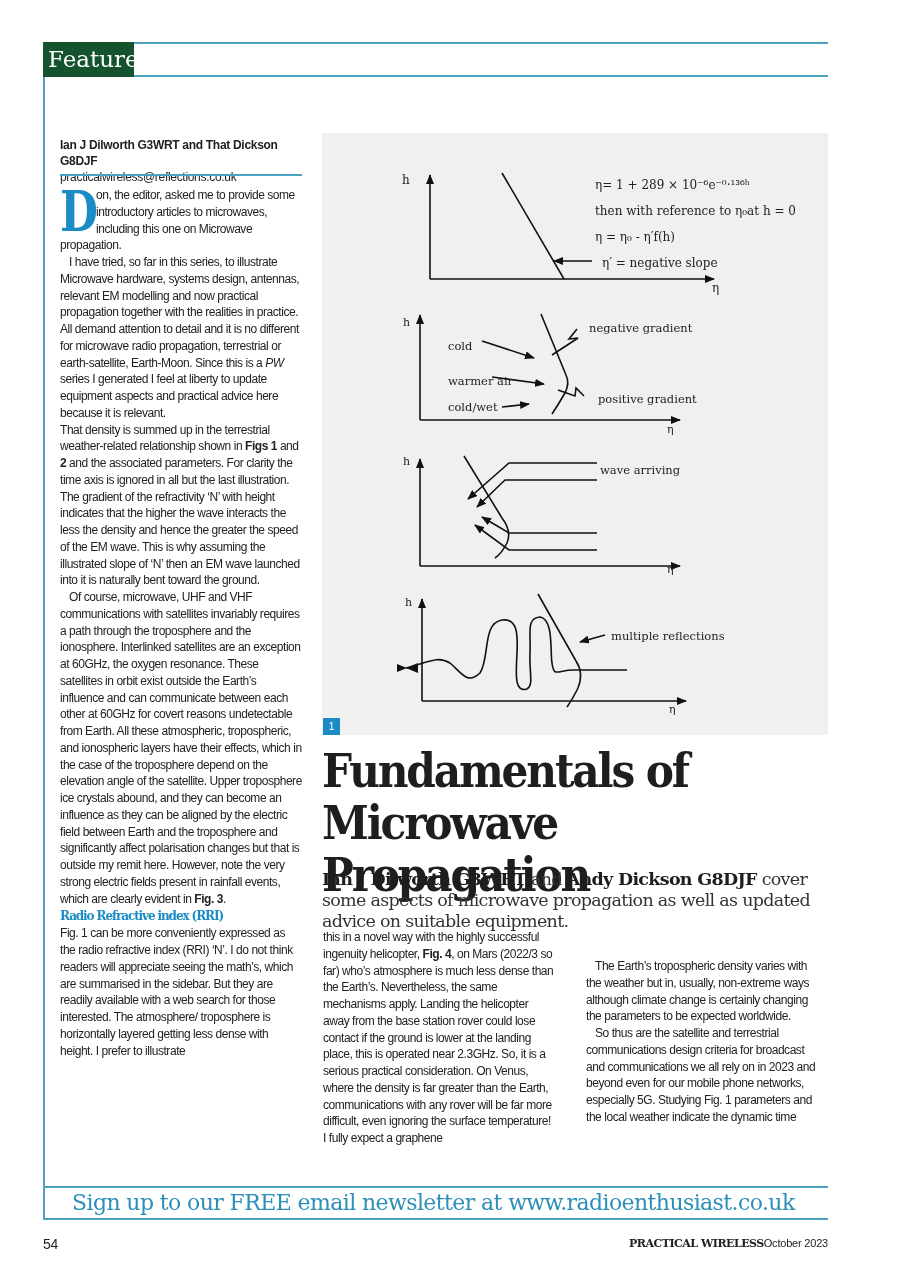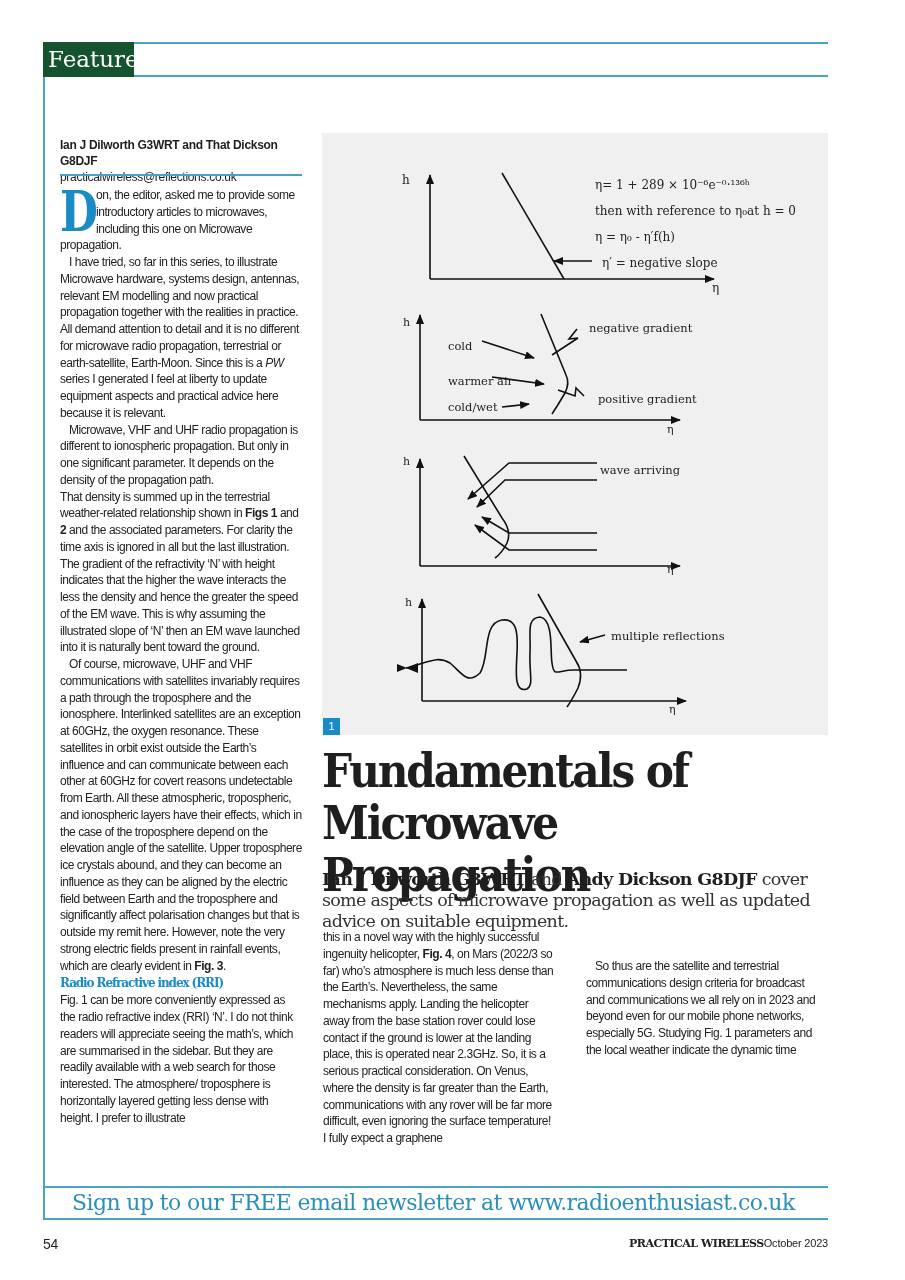--- a/index.html
+++ b/index.html
@@ -60,21 +60,20 @@
 
 <div class="byline">
   <div class="names">Ian J Dilworth G3WRT and That Dickson G8DJF</div>
   <div class="email">practicalwireless@reflections.co.uk</div>
 </div>
 <div class="byline-rule"></div>
 
 <div class="col col1">
   <p class="noindent"><span class="dropcap">D</span><span>on, the editor, asked me to provide some introductory articles to microwaves, including this one on Microwave propagation.</span></p>
   <p><span>I have tried, so far in this series, to illustrate Microwave hardware, systems design, antennas, relevant EM modelling and now practical propagation together with the realities in practice. All demand attention to detail and it is no different for microwave radio propagation, terrestrial or earth-satellite, Earth-Moon. Since this is a </span><i>PW</i><span> series I generated I feel at liberty to update equipment aspects and practical advice here because it is relevant.</span></p>
-  <p><span>Microwave, VHF and UHF radio propagation is different to ionospheric propagation. But only in one significant parameter. It depends on the density of the propagation path.</span></p>
   <p class="noindent"><span>That density is summed up in the terrestrial weather-related relationship shown in </span><b>Figs 1</b><span> and </span><b>2</b><span> and the associated parameters. For clarity the time axis is ignored in all but the last illustration. The gradient of the refractivity ‘N’ with height indicates that the higher the wave interacts the less the density and hence the greater the speed of the EM wave. This is why assuming the illustrated slope of ‘N’ then an EM wave launched into it is naturally bent toward the ground.</span></p>
   <p><span>Of course, microwave, UHF and VHF communications with satellites invariably requires a path through the troposphere and the ionosphere. Interlinked satellites are an exception at 60GHz, the oxygen resonance. These satellites in orbit exist outside the Earth’s influence and can communicate between each other at 60GHz for covert reasons undetectable from Earth. All these atmospheric, tropospheric, and ionospheric layers have their effects, which in the case of the troposphere depend on the elevation angle of the satellite. Upper troposphere ice crystals abound, and they can become an influence as they can be aligned by the electric field between Earth and the troposphere and significantly affect polarisation changes but that is outside my remit here. However, note the very strong electric fields present in rainfall events, which are clearly evident in </span><b>Fig. 3</b><span>.</span></p>
   <p class="subhead">Radio Refractive index (RRI)</p>
   <p class="noindent"><span>Fig. 1 can be more conveniently expressed as the radio refractive index (RRI) ‘N’. I do not think readers will appreciate seeing the math’s, which are summarised in the sidebar. But they are readily available with a web search for those interested. The atmosphere/ troposphere is horizontally layered getting less dense with height. I prefer to illustrate</span></p>
 </div>
 
 <div class="figure">
   <svg width="506" height="602" viewBox="0 0 506 602">
     <defs>
       <marker id="ah" markerWidth="10" markerHeight="8" refX="9" refY="4" orient="auto" markerUnits="userSpaceOnUse">
@@ -147,20 +146,21 @@
   <div>Fundamentals of</div>
   <div>Microwave Propagation</div>
 </div>
 <div class="standfirst"><b>Ian J Dilworth G3WRT</b><span> and </span><b>Andy Dickson G8DJF</b><span> cover some aspects of microwave propagation as well as updated advice on suitable equipment.</span></div>
 
 <div class="col col2">
   <p class="noindent"><span>this in a novel way with the highly successful ingenuity helicopter, </span><b>Fig. 4</b><span>, on Mars (2022/3 so far) who’s atmosphere is much less dense than the Earth’s. Nevertheless, the same mechanisms apply. Landing the helicopter away from the base station rover could lose contact if the ground is lower at the landing place, this is operated near 2.3GHz. So, it is a serious practical consideration. On Venus, where the density is far greater than the Earth, communications with any rover will be far more difficult, even ignoring the surface temperature! I fully expect a graphene</span></p>
 </div>
 
 <div class="col col3">
+  <p>The Earth’s tropospheric density varies with the weather but in, usually, non-extreme ways although climate change is certainly changing the parameters to be expected worldwide.</p>
   <p>So thus are the satellite and terrestrial communications design criteria for broadcast and communications we all rely on in 2023 and beyond even for our mobile phone networks, especially 5G. Studying Fig. 1 parameters and the local weather indicate the dynamic time</p>
 </div>
 
 <div class="nl-line-top"></div>
 <div class="nl-line-bot"></div>
 <div class="newsletter">Sign up to our FREE email newsletter at www.radioenthusiast.co.uk</div>
 
 <div class="page-num">54</div>
 <div class="mag-name"><b>PRACTICAL WIRELESS</b><span>October 2023</span></div>
 

